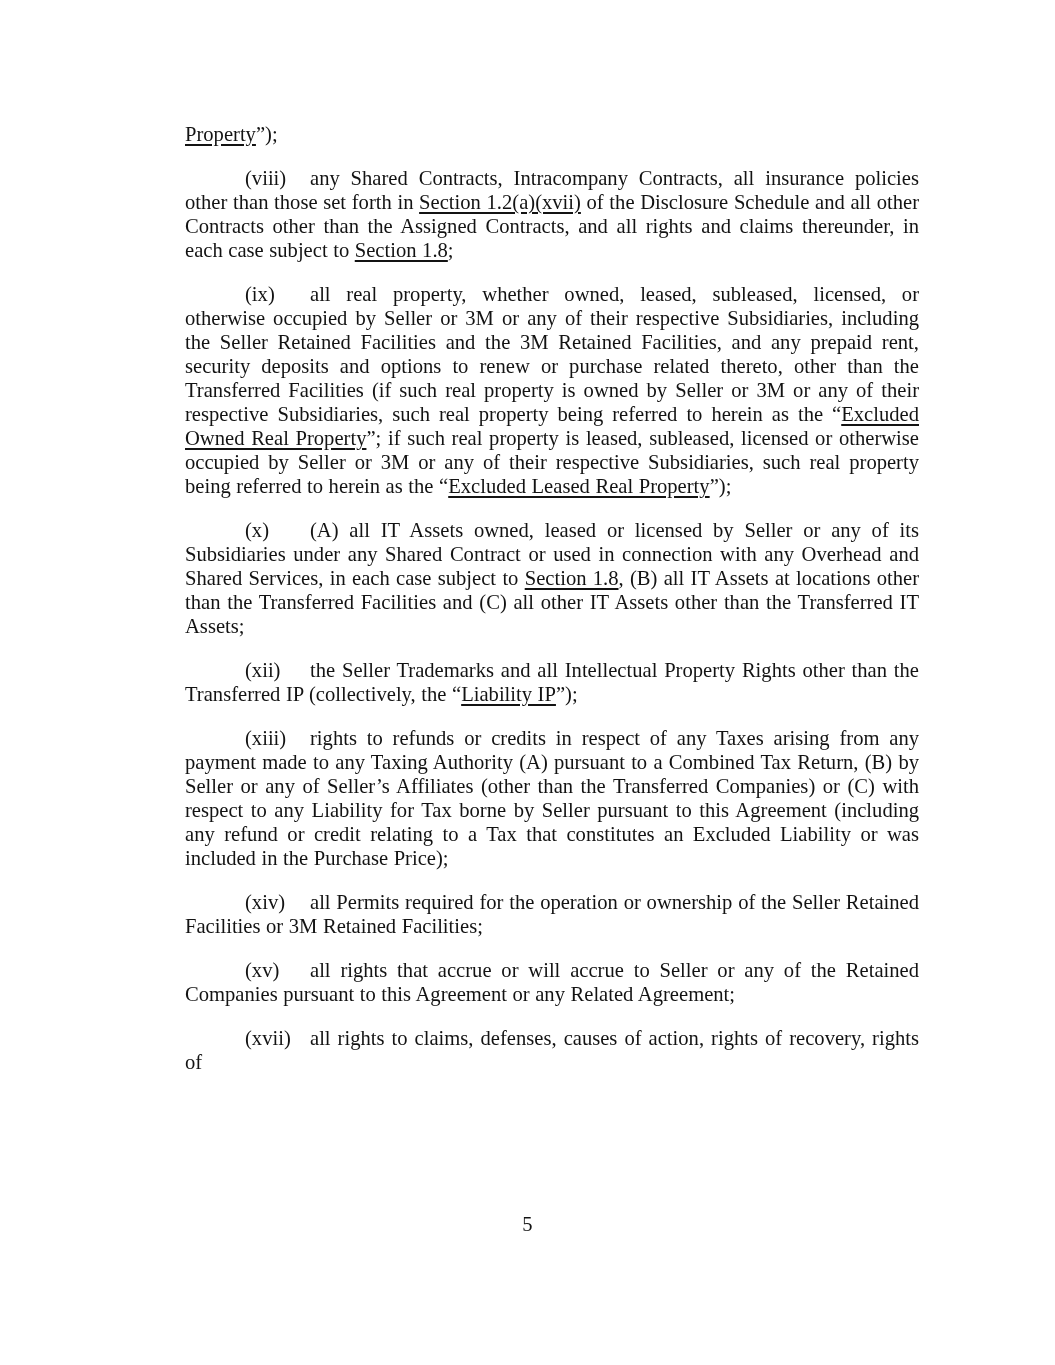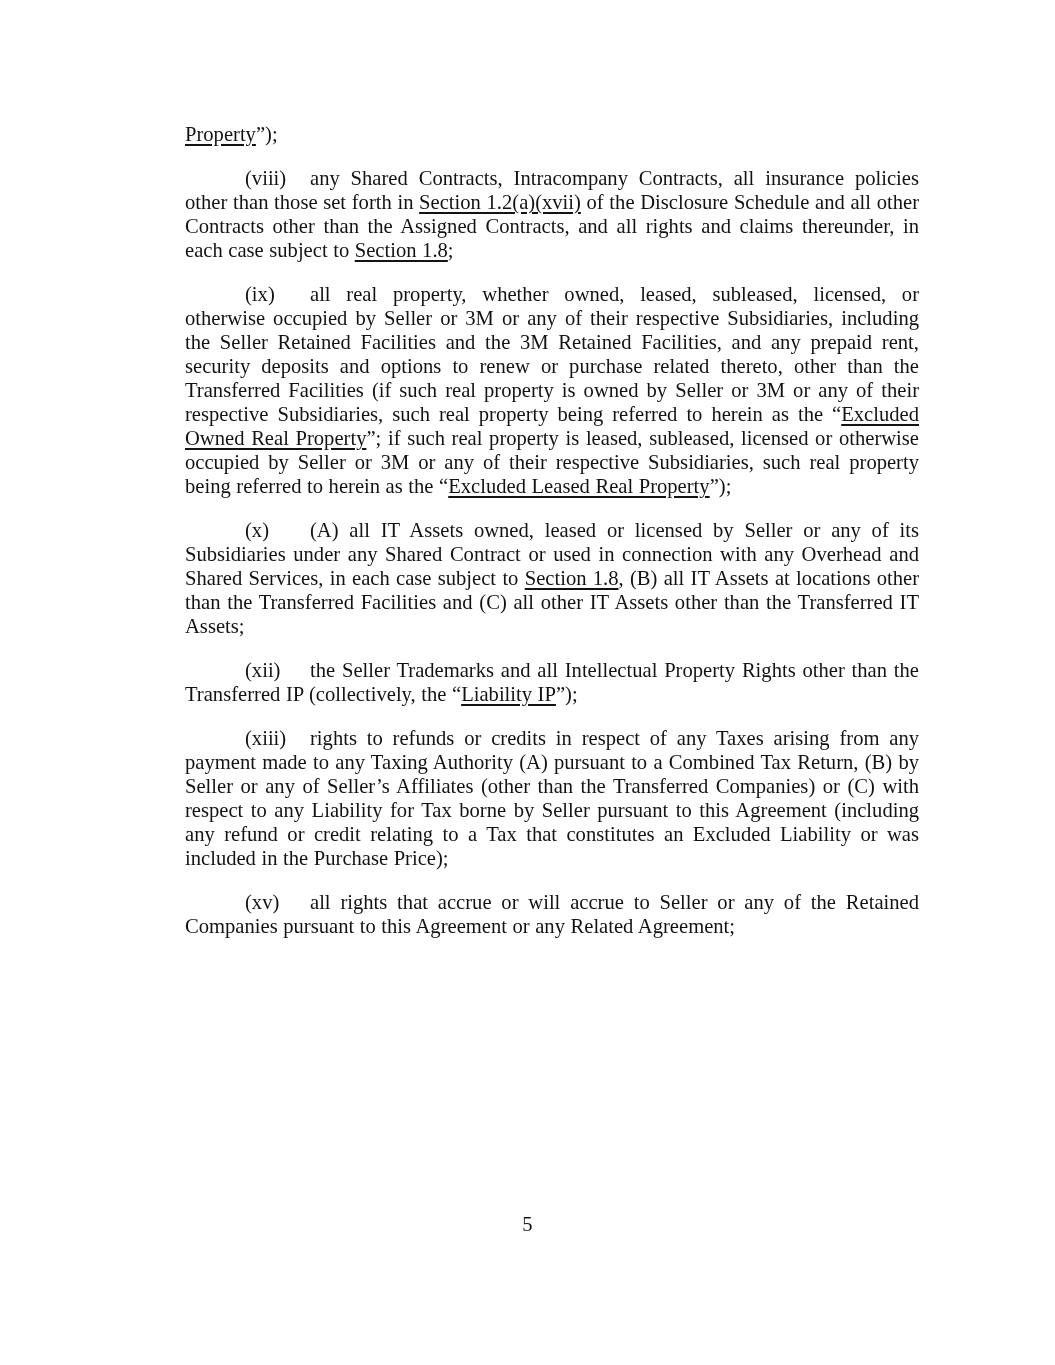--- a/index.html
+++ b/index.html
@@ -59,16 +59,18 @@
 <body>
 
 <div class="page">
   <div class="doc-body">
       <p class="para no-indent"><span class="u">Property</span><span>”);</span></p>
       <p class="para"><span class="num">(viii)</span><span>any Shared Contracts, Intracompany Contracts, all insurance policies other than those set forth in </span><span class="u">Section 1.2(a)(xvii)</span><span> of the Disclosure Schedule and all other Contracts other than the Assigned Contracts, and all rights and claims thereunder, in each case subject to </span><span class="u">Section 1.8</span><span>;</span></p>
       <p class="para"><span class="num">(ix)</span><span>all real property, whether owned, leased, subleased, licensed, or otherwise occupied by Seller or 3M or any of their respective Subsidiaries, including the Seller Retained Facilities and the 3M Retained Facilities, and any prepaid rent, security deposits and options to renew or purchase related thereto, other than the Transferred Facilities (if such real property is owned by Seller or 3M or any of their respective Subsidiaries, such real property being referred to herein as the “</span><span class="u">Excluded Owned Real Property</span><span>”; if such real property is leased, subleased, licensed or otherwise occupied by Seller or 3M or any of their respective Subsidiaries, such real property being referred to herein as the “</span><span class="u">Excluded Leased Real Property</span><span>”);</span></p>
       <p class="para"><span class="num">(x)</span><span>(A) all IT Assets owned, leased or licensed by Seller or any of its Subsidiaries under any Shared Contract or used in connection with any Overhead and Shared Services, in each case subject to </span><span class="u">Section 1.8</span><span>, (B) all IT Assets at locations other than the Transferred Facilities and (C) all other IT Assets other than the Transferred IT Assets;</span></p>
       <p class="para"><span class="num">(xii)</span><span>the Seller Trademarks and all Intellectual Property Rights other than the Transferred IP (collectively, the “</span><span class="u">Liability IP</span><span>”);</span></p>
       <p class="para"><span class="num">(xiii)</span><span>rights to refunds or credits in respect of any Taxes arising from any payment made to any Taxing Authority (A) pursuant to a Combined Tax Return, (B) by Seller or any of Seller’s Affiliates (other than the Transferred Companies) or (C) with respect to any Liability for Tax borne by Seller pursuant to this Agreement (including any refund or credit relating to a Tax that constitutes an Excluded Liability or was included in the Purchase Price);</span></p>
+      <p class="para"><span class="num">(xiv)</span><span>all Permits required for the operation or ownership of the Seller Retained Facilities or 3M Retained Facilities;</span></p>
       <p class="para"><span class="num">(xv)</span><span>all rights that accrue or will accrue to Seller or any of the Retained Companies pursuant to this Agreement or any Related Agreement;</span></p>
+      <p class="para force-justify"><span class="num">(xvii)</span><span>all rights to claims, defenses, causes of action, rights of recovery, rights of</span></p>
     </div>
   <div class="page-num">5</div>
 </div>
 
 </body></html>

